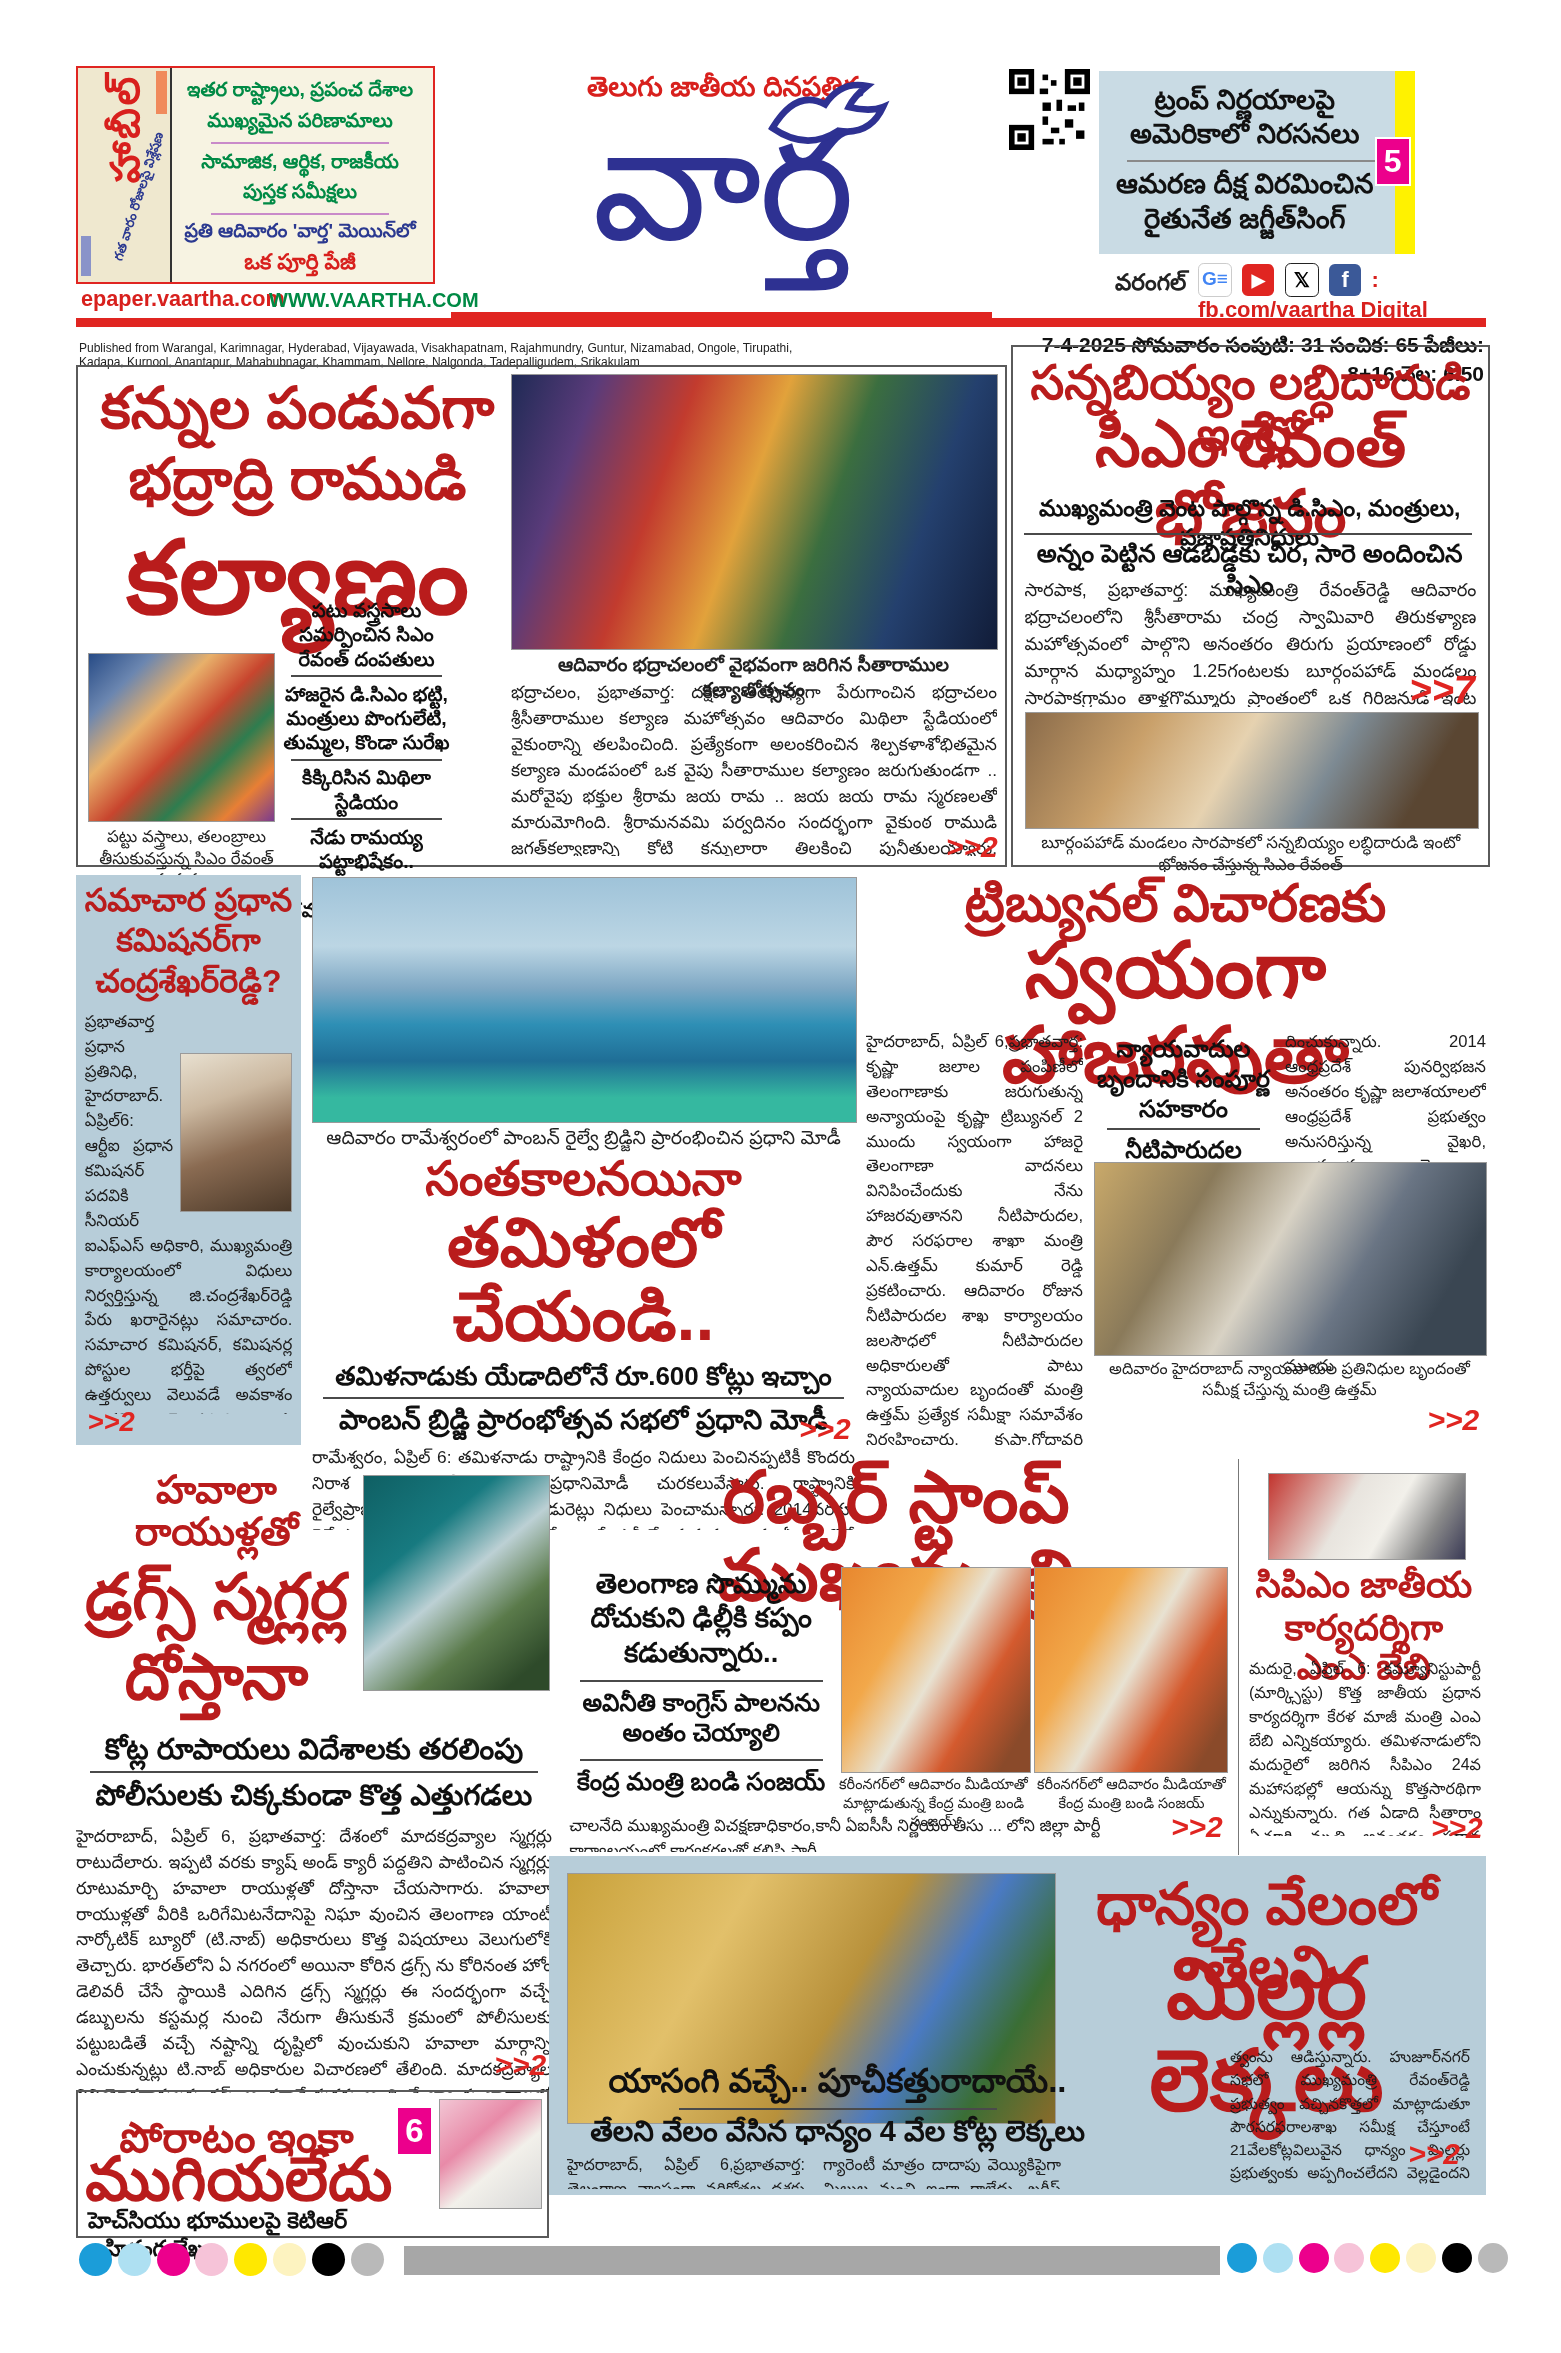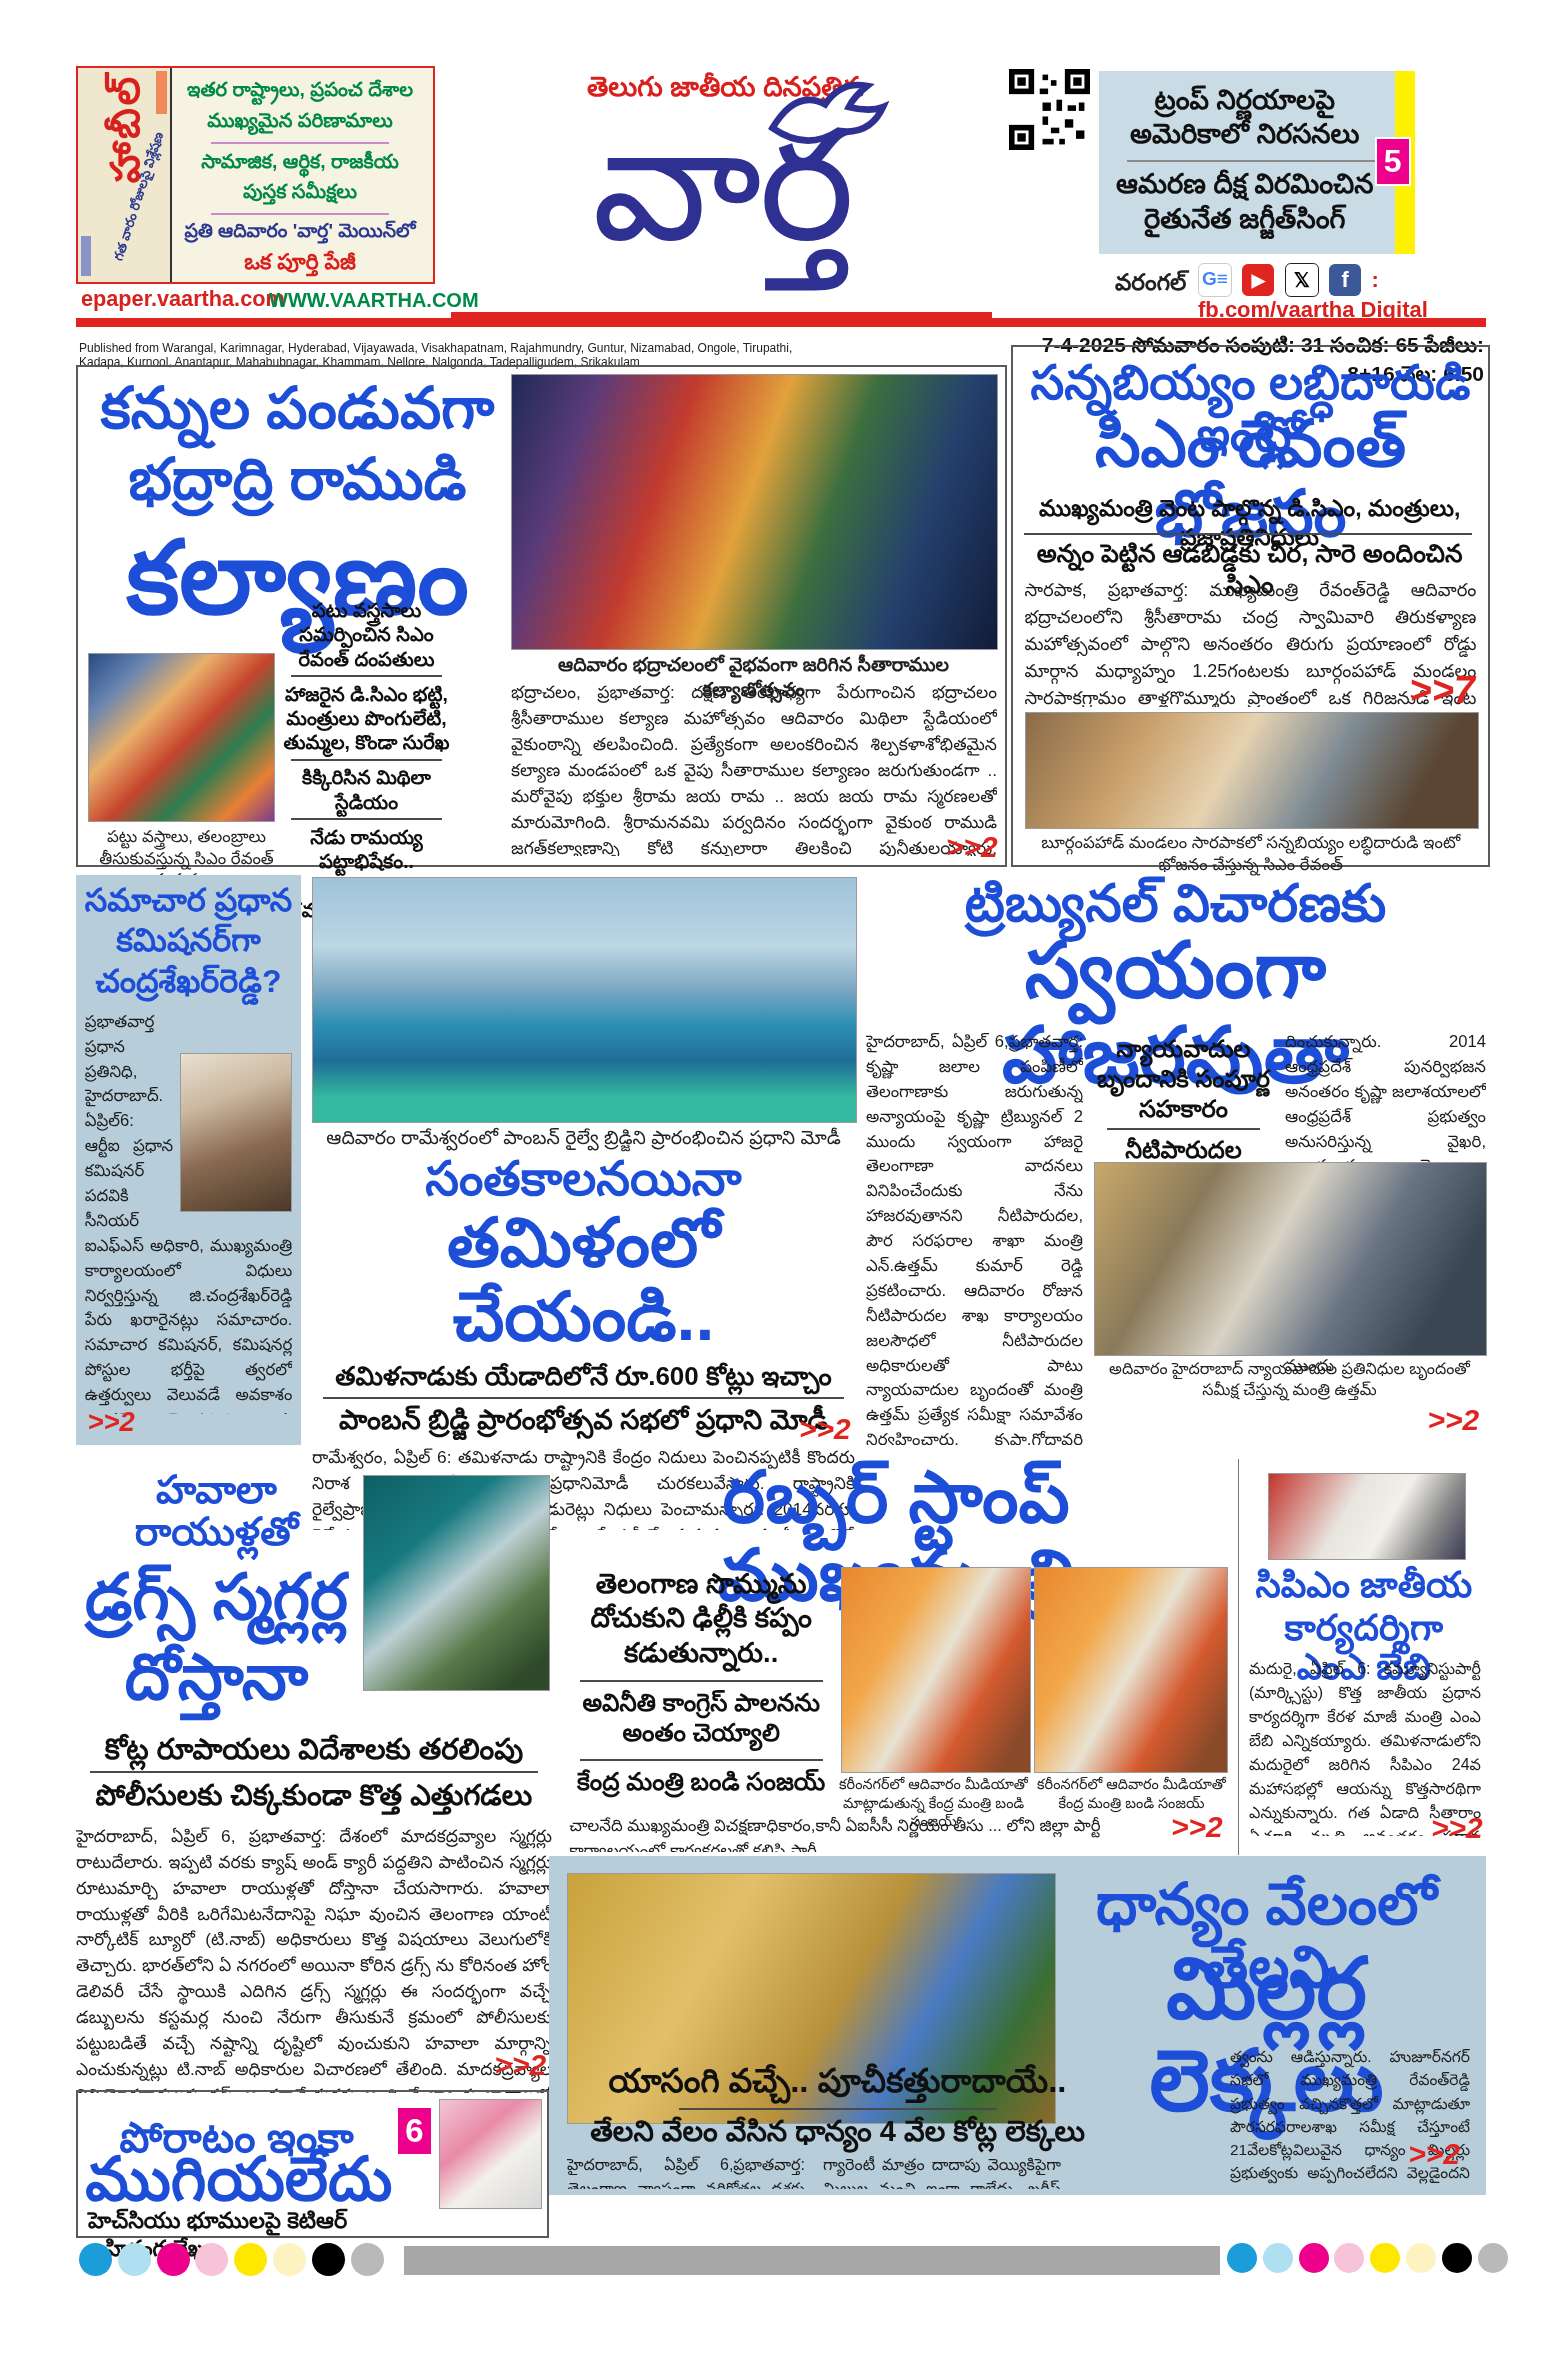--- a/index.html
+++ b/index.html
@@ -1,20 +1,20 @@
 <!DOCTYPE html>
 <html style="font-size:11.5px"><head>
 <meta charset="utf-8">
 <style>
   html,body{margin:0;padding:0;background:#e9e9e9;}
   .page{position:relative;width:1561px;height:2354px;background:#ffffff;font-family:"Liberation Sans",sans-serif;color:#111;overflow:hidden;margin:0 auto;}
   .abs{position:absolute;}
   .center{text-align:center;}
   .justify{text-align:justify;}
-  .hl{font-weight:bold;color:#1d4ed8;line-height:1.08;}
+  .hl{font-weight:bold;color:#b91c1c;line-height:1.08;}
   .body-text{font-size:17.3px;line-height:1.5;color:#1c1c1c;}
   .caption{font-size:17.3px;color:#222;text-align:center;line-height:1.3;}
   .subhead{font-weight:bold;color:#101010;line-height:1.25;}
   .jump{color:#e02521;font-weight:bold;font-size:30px;font-style:italic;}
   .rule{border:none;border-top:2.2px solid #4a4a4a;margin:4.3px auto;}
   .drule{border:none;border-top:2.9px double #8a8a8a;margin:5.8px auto;}
   .box-border{border:2.2px solid #5a5a5a;}
   .photo{border:0.7px solid #9a9a9a;}
   .ph-couple{background:linear-gradient(135deg,#274b86 0%,#6b86b0 18%,#e8b06a 35%,#c8452e 52%,#2e7d4f 68%,#e87f35 85%,#7a3b8f 100%);}
   .ph-temple{background:linear-gradient(110deg,#1f2a55 0%,#5a3b7a 15%,#c23b2e 32%,#e2a23b 48%,#3b6e3f 63%,#24406e 80%,#111c38 100%);}

